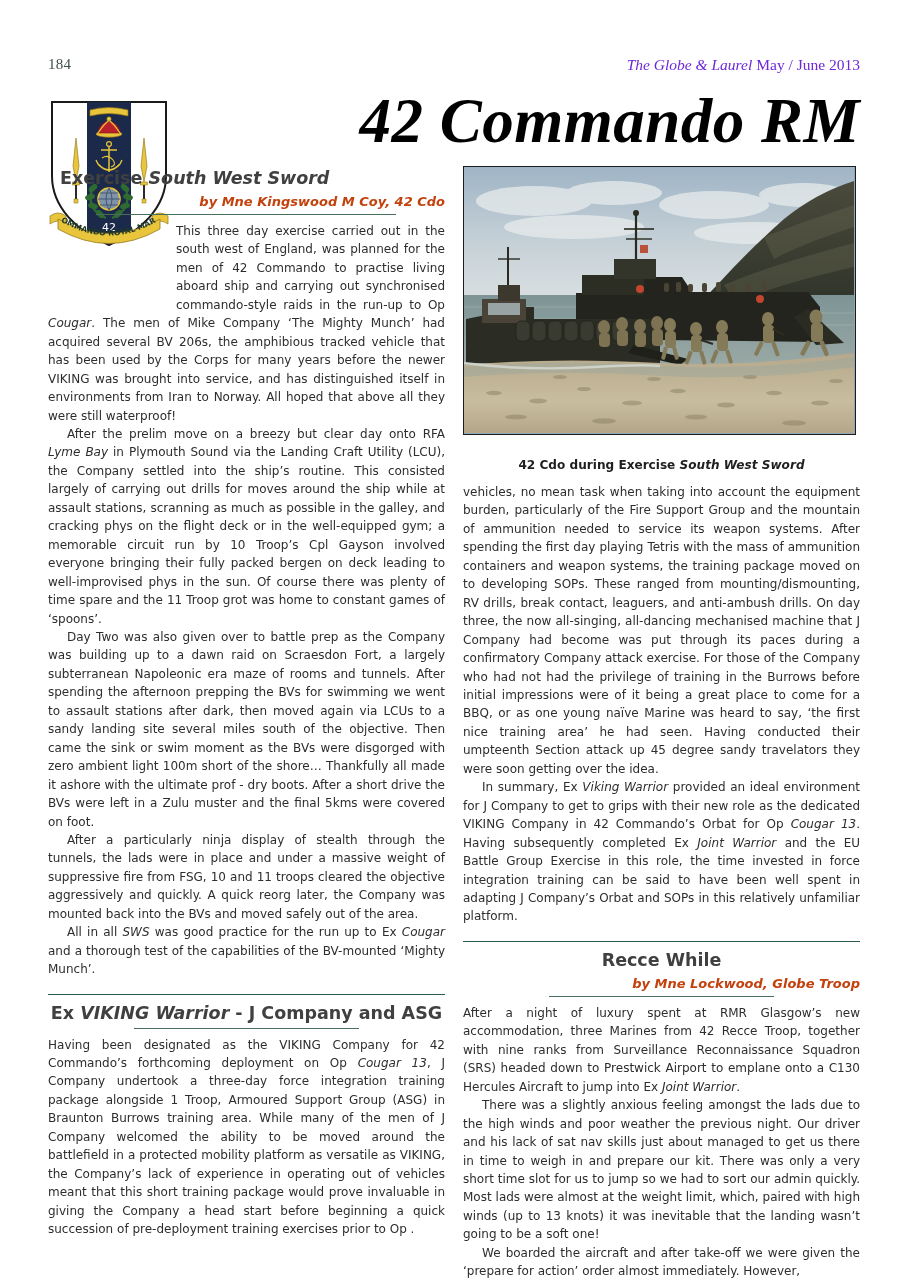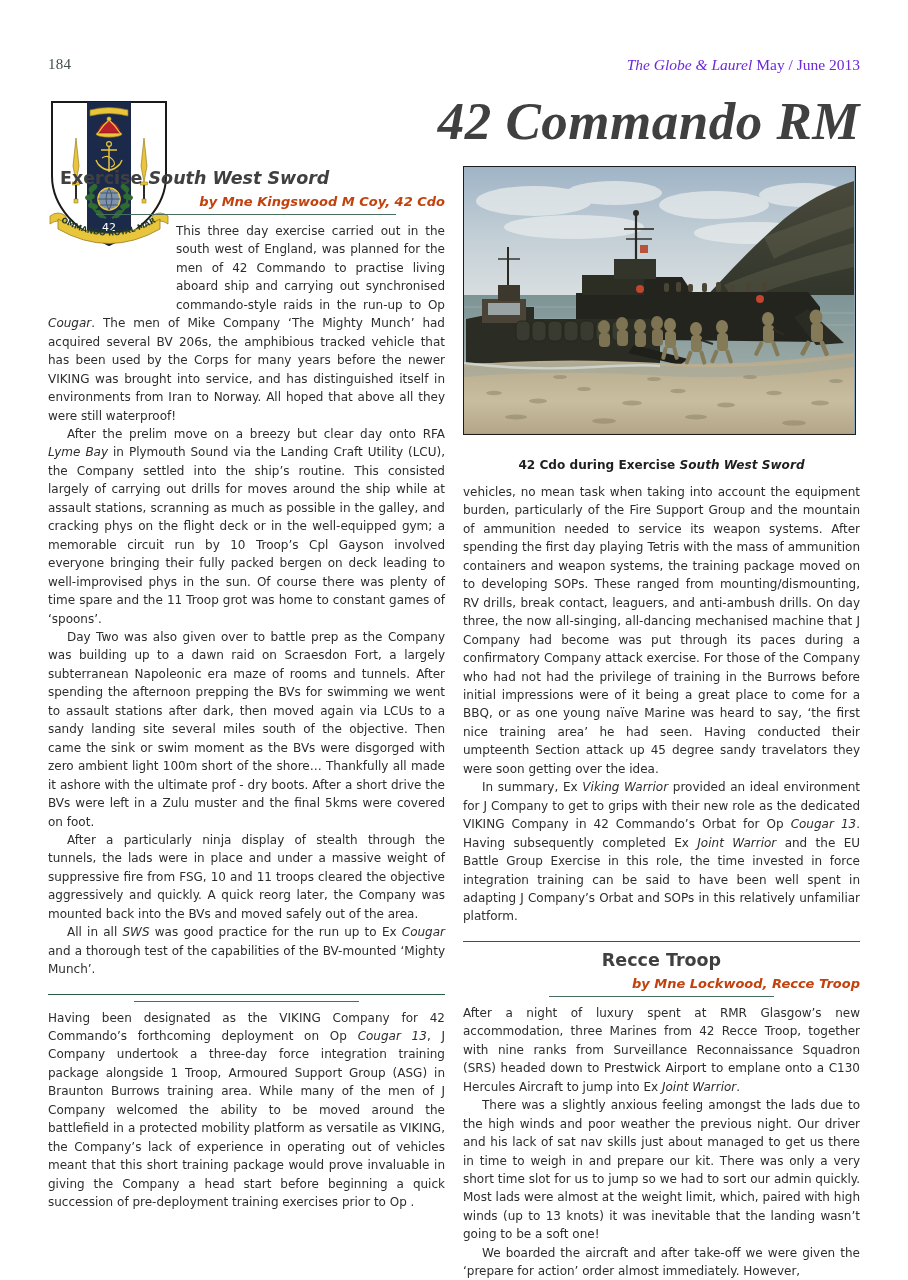--- a/index.html
+++ b/index.html
@@ -58,23 +58,23 @@
     width: 812px;
     height: 62px;
   }
   .masthead-title {
     position: absolute;
     right: 0;
     top: 0;
     font-family: "Liberation Serif", serif;
     font-weight: bold;
     font-style: italic;
-    font-size: 53px;
+    font-size: 63px;
     line-height: 58px;
-    color: #404040;
+    color: #000000;
     letter-spacing: .5px;
     white-space: nowrap;
     margin-left: 8px;
   }
 
   
   .crest {
     position: absolute;
     left: 48px;
     top: 98px;
@@ -288,20 +288,23 @@
       <span class="crest-float"></span>
       <span>This three day exercise carried out in the south west of England, was planned for the men of 42 Commando to practise living aboard ship and carrying out synchronised commando-style raids in the run-up to Op <em>Cougar</em>. The men of Mike Company ‘The Mighty Munch’ had acquired several BV 206s, the amphibious tracked vehicle that has been used by the Corps for many years before the newer VIKING was brought into service, and has distinguished itself in environments from Iran to Norway. All hoped that above all they were still waterproof!</span>
     </p>
     <p><span>After the prelim move on a breezy but clear day onto RFA <em>Lyme Bay</em> in Plymouth Sound via the Landing Craft Utility (LCU), the Company settled into the ship’s routine. This consisted largely of carrying out drills for moves around the ship while at assault stations, scranning as much as possible in the galley, and cracking phys on the flight deck or in the well-equipped gym; a memorable circuit run by 10 Troop’s Cpl Gayson involved everyone bringing their fully packed bergen on deck leading to well-improvised phys in the sun. Of course there was plenty of time spare and the 11 Troop grot was home to constant games of ‘spoons’.</span></p>
     <p><span>Day Two was also given over to battle prep as the Company was building up to a dawn raid on Scraesdon Fort, a largely subterranean Napoleonic era maze of rooms and tunnels. After spending the afternoon prepping the BVs for swimming we went to assault stations after dark, then moved again via LCUs to a sandy landing site several miles south of the objective. Then came the sink or swim moment as the BVs were disgorged with zero ambient light 100m short of the shore… Thankfully all made it ashore with the ultimate prof - dry boots. After a short drive the BVs were left in a Zulu muster and the final 5kms were covered on foot.</span></p>
     <p><span>After a particularly ninja display of stealth through the tunnels, the lads were in place and under a massive weight of suppressive fire from FSG, 10 and 11 troops cleared the objective aggressively and quickly. A quick reorg later, the Company was mounted back into the BVs and moved safely out of the area.</span></p>
     <p><span>All in all <em>SWS</em> was good practice for the run up to Ex <em>Cougar</em> and a thorough test of the capabilities of the BV-mounted ‘Mighty Munch’.</span></p>
 
     <div class="hblock top-gap">
       <div class="rule-top"></div>
+      <div class="sec-head">
+        <span>Ex </span><em>VIKING Warrior</em><span> - J Company and ASG</span>
+      </div>
       <div class="rule-bottom" style="width:225px;"></div>
     </div>
 
     <p class="body noindent"><span>Having been designated as the VIKING Company for 42 Commando’s forthcoming deployment on Op <em>Cougar 13</em>, J Company undertook a three-day force integration training package alongside 1 Troop, Armoured Support Group (ASG) in Braunton Burrows training area. While many of the men of J Company welcomed the ability to be moved around the battlefield in a protected mobility platform as versatile as VIKING, the Company’s lack of experience in operating out of vehicles meant that this short training package would prove invaluable in giving the Company a head start before beginning a quick succession of pre-deployment training exercises prior to Op .</span></p>
 
   </div>
 
   <div class="col col-right">
 
     <div class="figure">
@@ -482,22 +485,22 @@
       <div class="caption">
         <span>42 Cdo during Exercise </span><em>South West Sword</em>
       </div>
     </div>
 
     <p class="body noindent"><span>vehicles, no mean task when taking into account the equipment burden, particularly of the Fire Support Group and the mountain of ammunition needed to service its weapon systems. After spending the first day playing Tetris with the mass of ammunition containers and weapon systems, the training package moved on to developing SOPs. These ranged from mounting/dismounting, RV drills, break contact, leaguers, and anti-ambush drills. On day three, the now all-singing, all-dancing mechanised machine that J Company had become was put through its paces during a confirmatory Company attack exercise. For those of the Company who had not had the privilege of training in the Burrows before initial impressions were of it being a great place to come for a BBQ, or as one young naïve Marine was heard to say, ‘the first nice training area’ he had seen. Having conducted their umpteenth Section attack up 45 degree sandy travelators they were soon getting over the idea.</span></p>
     <p><span>In summary, Ex <em>Viking Warrior</em> provided an ideal environment for J Company to get to grips with their new role as the dedicated VIKING Company in 42 Commando’s Orbat for Op <em>Cougar 13</em>. Having subsequently completed Ex <em>Joint Warrior</em> and the EU Battle Group Exercise in this role, the time invested in force integration training can be said to have been well spent in adapting J Company’s Orbat and SOPs in this relatively unfamiliar platform.</span></p>
 
     <div class="hblock top-gap">
       <div class="rule-top"></div>
-      <div class="sec-head">Recce Troop</div>
-      <div class="byline">by Mne Lockwood, Recce Troop</div>
+      <div class="sec-head">Recce While</div>
+      <div class="byline">by Mne Lockwood, Globe Troop</div>
       <div class="rule-bottom" style="width:225px;"></div>
     </div>
 
     <p class="body noindent"><span>After a night of luxury spent at RMR Glasgow’s new accommodation, three Marines from 42 Recce Troop, together with nine ranks from Surveillance Reconnaissance Squadron (SRS) headed down to Prestwick Airport to emplane onto a C130 Hercules Aircraft to jump into Ex <em>Joint Warrior</em>.</span></p>
     <p><span>There was a slightly anxious feeling amongst the lads due to the high winds and poor weather the previous night. Our driver and his lack of sat nav skills just about managed to get us there in time to weigh in and prepare our kit. There was only a very short time slot for us to jump so we had to sort our admin quickly. Most lads were almost at the weight limit, which, paired with high winds (up to 13 knots) it was inevitable that the landing wasn’t going to be a soft one!</span></p>
     <p><span>We boarded the aircraft and after take-off we were given the ‘prepare for action’ order almost immediately. However,</span></p>
   </div>
 
 </div>
 

